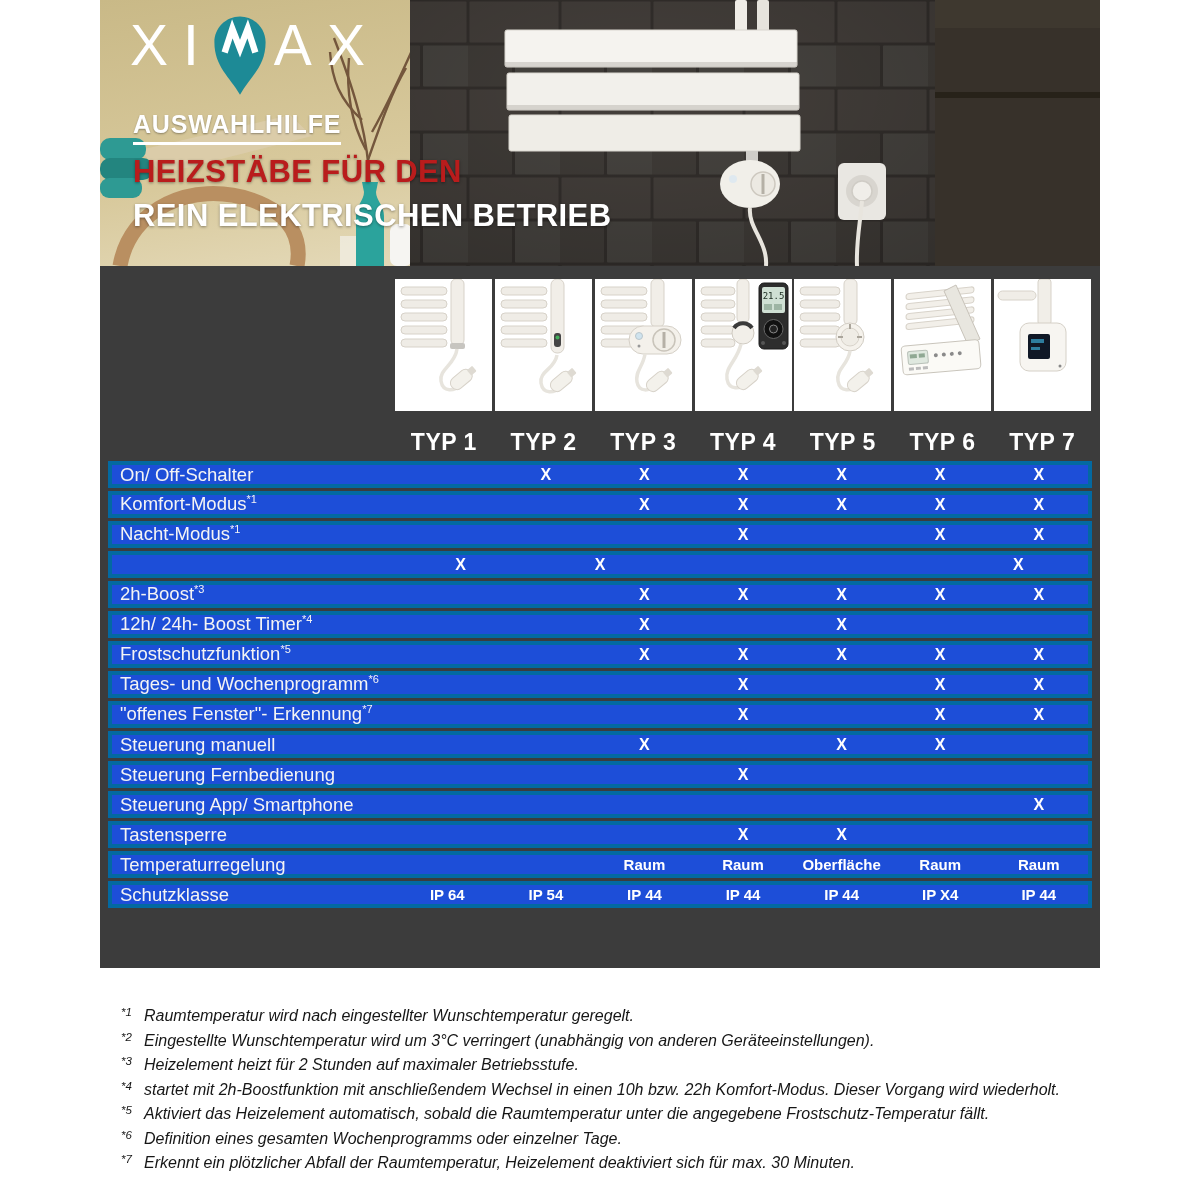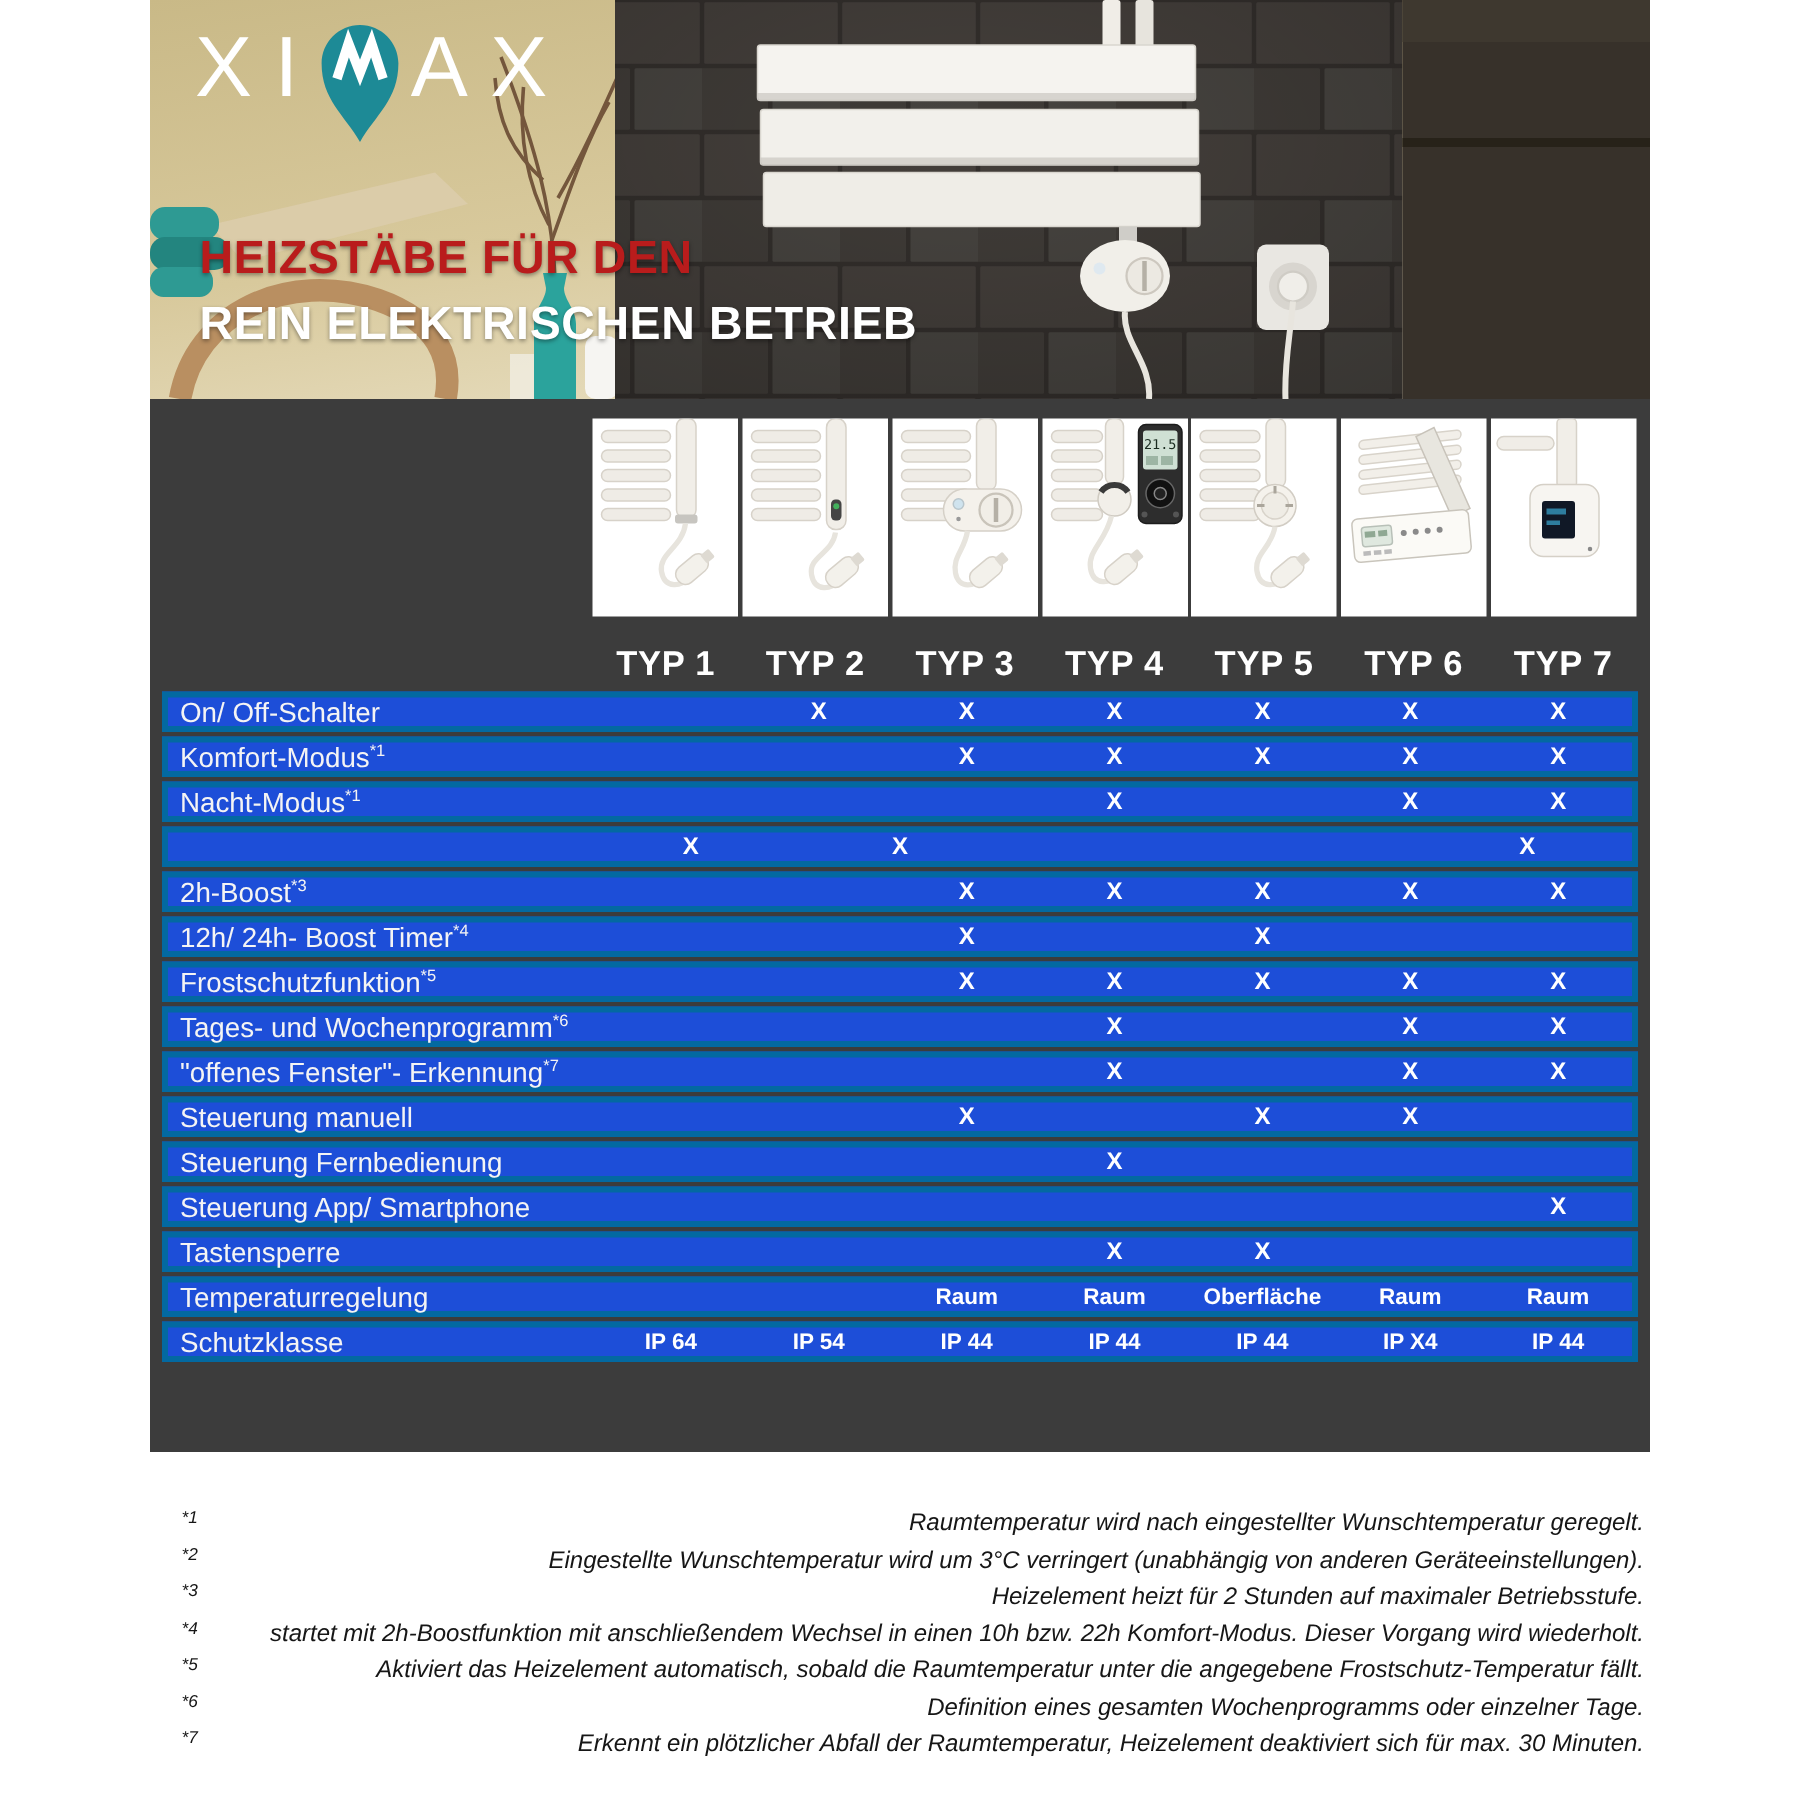--- a/index.html
+++ b/index.html
@@ -31,21 +31,21 @@
   .cell{flex:1;text-align:center;color:#fff;font-weight:bold;font-size:16px;}
   .cell.word{font-size:15px;}
   .banner{margin:4px 10px 0;height:46px;border:2px solid #fffdf0;background:#fbf2c6;
           display:flex;align-items:center;justify-content:center;}
   .banner span{font-size:19.5px;font-weight:bold;color:#20201e;letter-spacing:.2px;}
 
   
   .footnotes{position:absolute;left:121px;top:1004px;width:975px;}
   .note{display:flex;font-style:italic;font-size:16px;line-height:24.5px;color:#161616;}
   .nsup{flex:0 0 23px;font-size:11.5px;position:relative;top:-4px;font-style:italic;}
-  .ntext{flex:1;white-space:nowrap;text-align:right;}
+  .ntext{flex:1;white-space:nowrap;}
 </style>
 </head>
 <body>
 
 <div class="page">
 
   <header class="hero">
     <svg class="hero-art" width="1000" height="266" viewBox="0 0 1000 266">
       <defs>
         <linearGradient id="beigeGrad" x1="0" y1="0" x2="0.6" y2="1">
@@ -115,20 +115,21 @@
     </svg>
 
     <div class="logo">
       <span>XI</span>
       <svg class="mark" width="64" height="86" viewBox="0 0 100 132">
         <path d="M50,128 C34,100 10,84 10,46 C10,24 28,6 50,6 C72,6 90,24 90,46 C90,84 66,100 50,128 Z" fill="#1d8a96"></path>
         <path d="M26,62 L38,25 L50,56 L62,25 L74,62" stroke="#fff" stroke-width="10" fill="none"></path>
       </svg>
       <span>AX</span>
     </div>
+    <div class="kicker">AUSWAHLHILFE</div>
     <div class="h-title1">HEIZSTÄBE FÜR DEN</div>
     <div class="h-title2">REIN ELEKTRISCHEN BETRIEB</div>
   </header>
 
   <section class="matrix">
     <div class="products" id="products">
         <div class="pspacer"></div>
         <div class="pcol">
           <div class="pimg"><svg width="97" height="132" viewBox="0 0 97 132">
               <rect x="6" y="8" width="46" height="8" rx="4" fill="#efece6" stroke="#d7d2c9"></rect>

